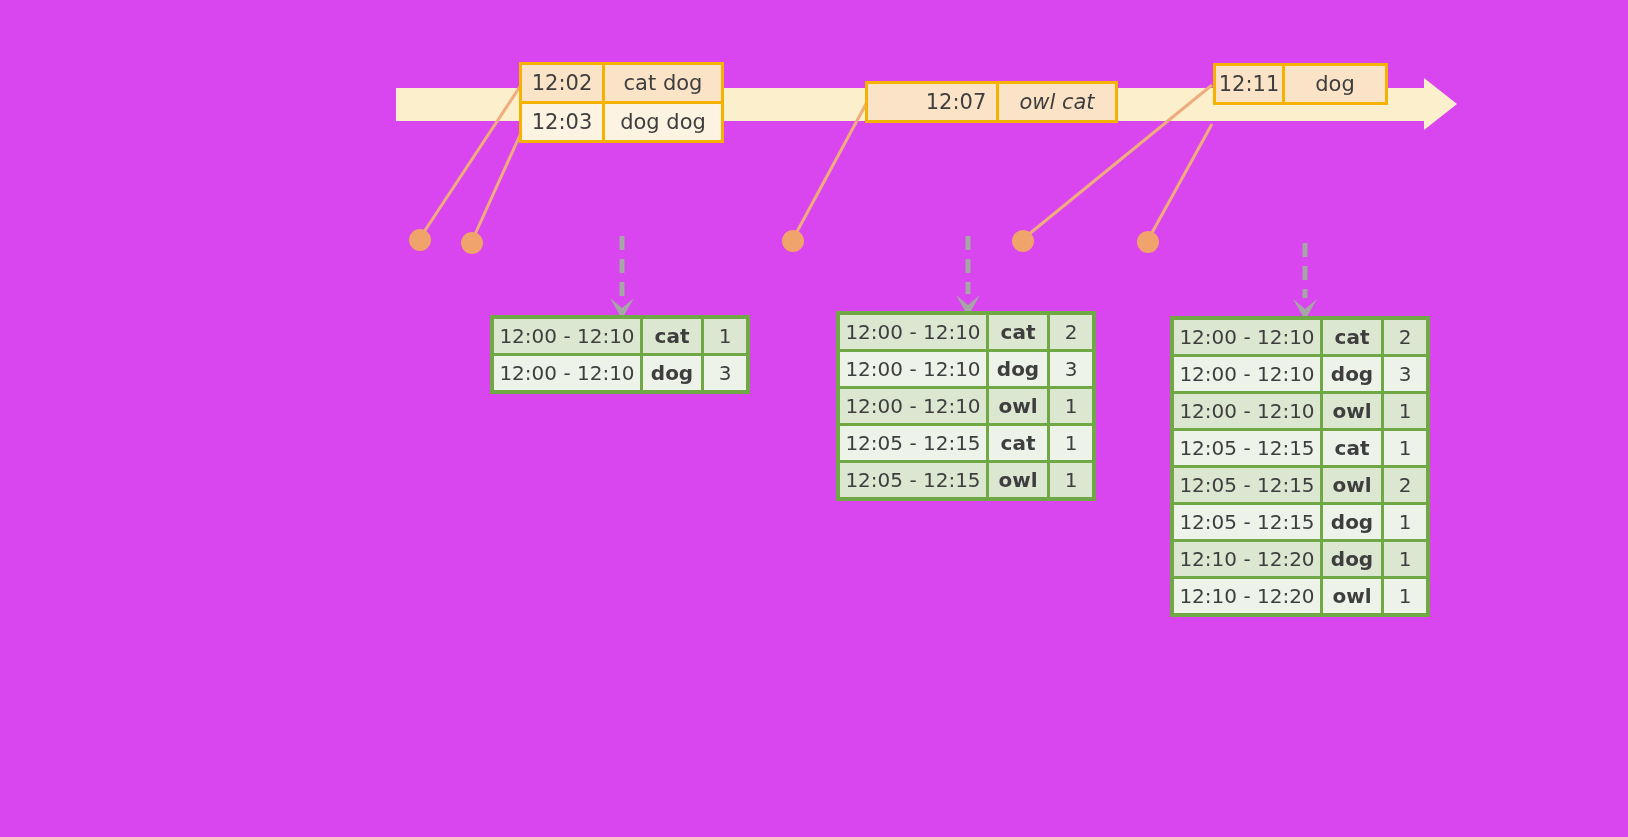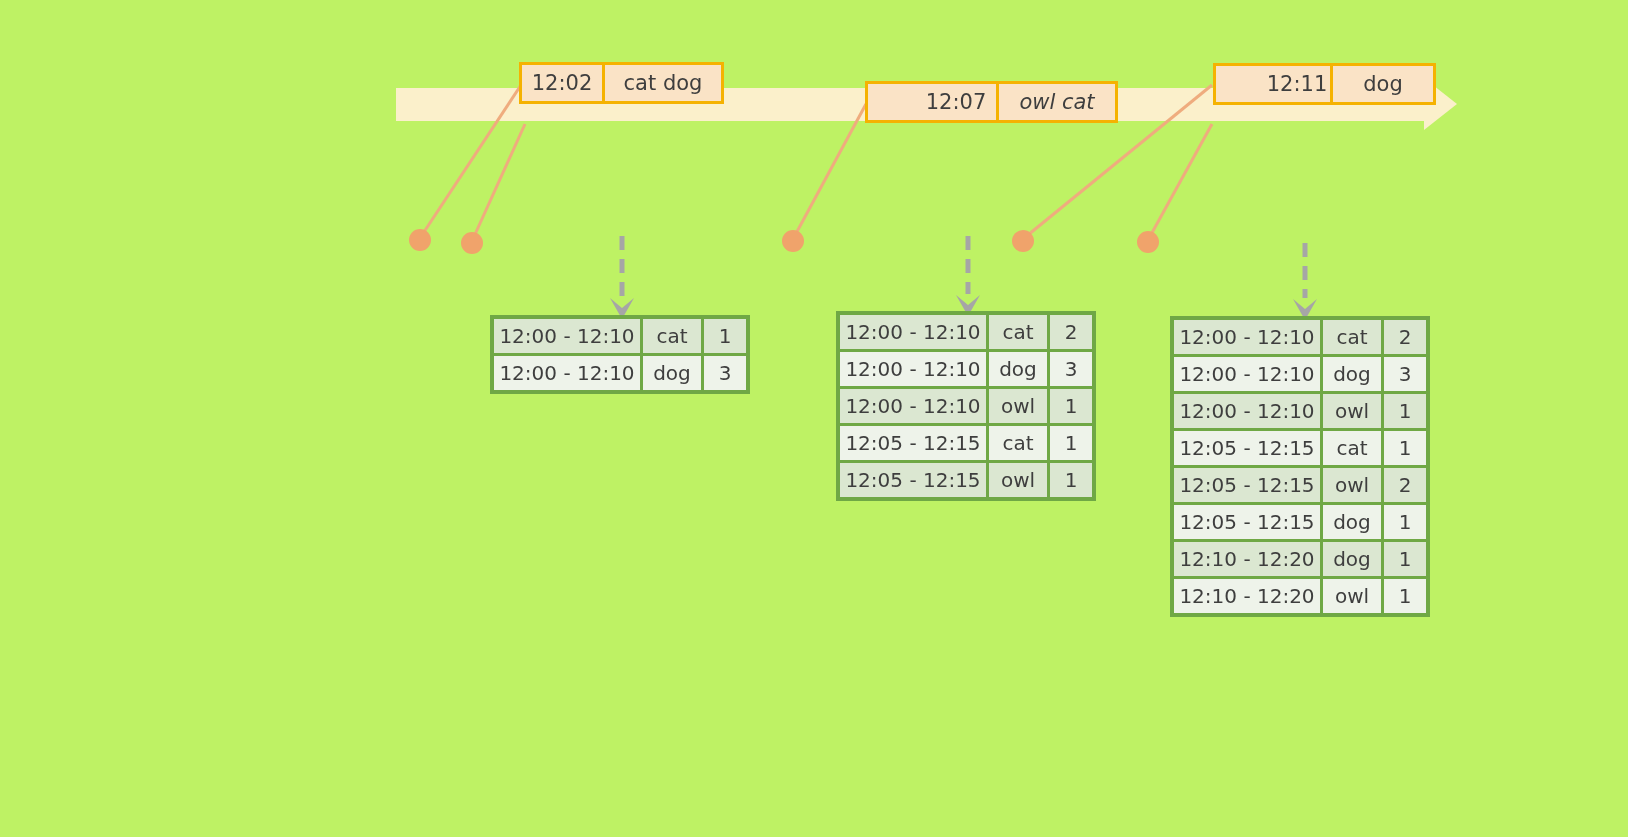--- a/index.html
+++ b/index.html
@@ -1,45 +1,45 @@
 <!DOCTYPE html>
 <html><head>
 <meta charset="utf-8">
 <style>
   html,body { margin:0; padding:0; background:#000; }
   .canvas {
-    position:relative; width:1628px; height:837px; background:#bef264;
+    position:relative; width:1628px; height:837px; background:#d946ef;
     font-family:"DejaVu Sans", "Liberation Sans", sans-serif; overflow:hidden;
   }
   svg.underlay { position:absolute; left:0; top:0; }
 
   
   .ev { position:absolute; }
   .ev table { border-collapse:collapse; }
   .ev td {
     border:3px solid #F5B201; color:#3E3E3E; font-size:21px;
     text-align:center; vertical-align:middle; padding:0;
   }
   .ev tr:nth-child(odd)  td { background:#FAE3C6; }
   .ev tr:nth-child(even) td { background:#FDF3E3; }
   .ev td.time  { width:80px;  height:36px; }
   .ev td.words { width:116px; }
   #ev2 td.time { width:80px;padding-left:48px; }  #ev2 td.words { width:116px;font-style:italic; }
-  #ev3 td.time { width:66px;padding-left:48px; }  #ev3 td.words { width:100px; }
+  #ev3 td.time { width:66px; }  #ev3 td.words { width:100px; }
 
   
   .rt { position:absolute;border-radius:29px; }
   .rt table { border-collapse:collapse; border:4px solid #6FA845; }
   .rt td {
     border:3px solid #6FA845; color:#3E3E3E; font-size:20px;
     text-align:center; vertical-align:middle; padding:0; background:#EEF3EA;
   }
   .rt tr:nth-child(odd) td { background:#DBE7D1; }
   .rt td:nth-child(1) { width:146px; height:34px; }
-  .rt td:nth-child(2) { width:58px; }
+  .rt td:nth-child(2) { width:58px;font-weight:bold; }
   .rt td:nth-child(3) { width:42px; }
   #rt1 { left:490px; top:315px; }
   #rt2 { left:836px; top:311px; }
   #rt3 { left:1170px; top:316px; }
   #ev1 { left:519px; top:62px; }
   #ev2 { left:865px; top:81px; }
   #ev3 { left:1213px; top:63px; }
 </style>
 </head>
 <body>
@@ -73,20 +73,24 @@
     <polygon points="1293,299 1305,309 1317,299 1305,320" fill="#A6A6A6"></polygon>
   </svg>
 
   <div id="ev1" class="ev">
       <table>
         <tbody>
           <tr>
             <td class="time">12:02</td>
             <td class="words">cat dog</td>
           </tr>
+          <tr>
+            <td class="time">12:03</td>
+            <td class="words">dog dog</td>
+          </tr>
         </tbody>
       </table>
     </div>
   <div id="ev2" class="ev">
       <table>
         <tbody>
           <tr>
             <td class="time">12:07</td>
             <td class="words">owl cat</td>
           </tr>

